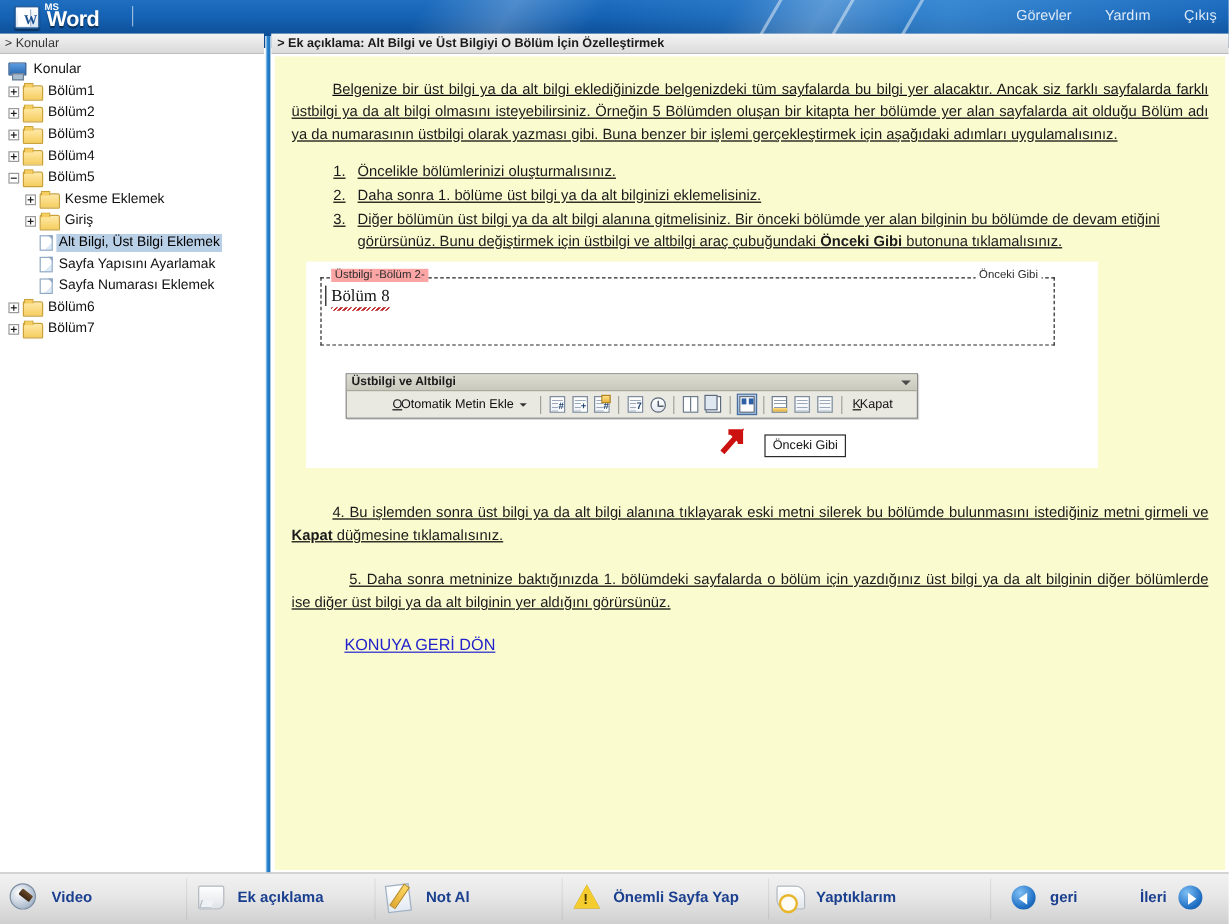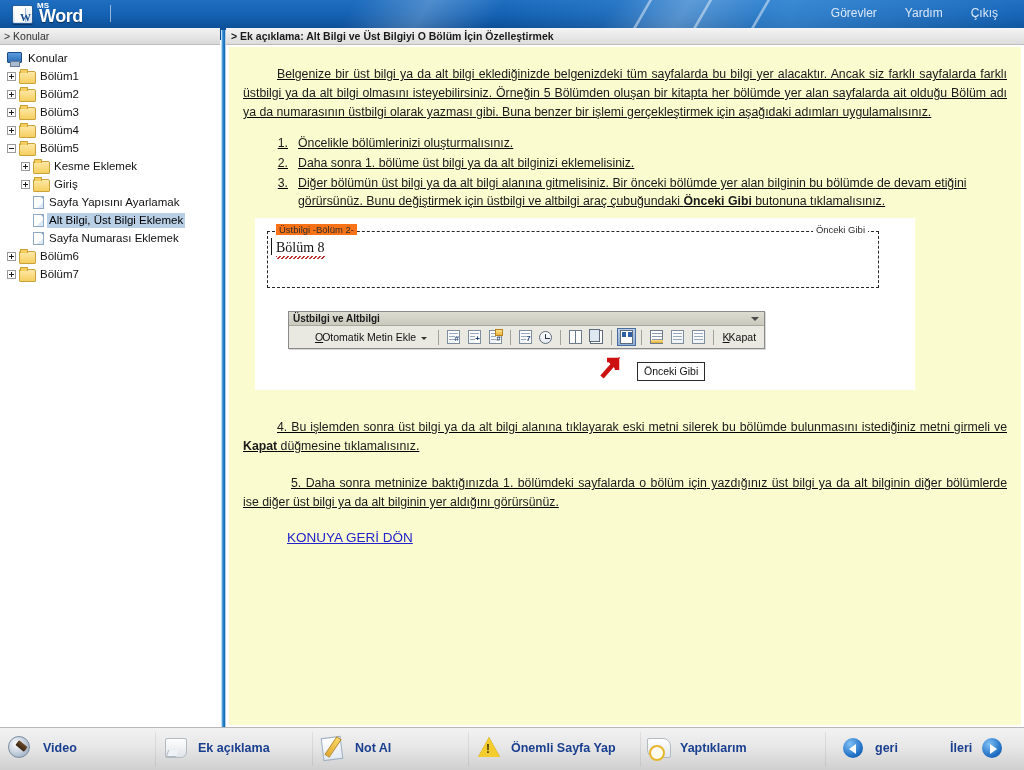--- a/index.html
+++ b/index.html
@@ -68,21 +68,21 @@
     text-shadow: 0 1px 1px rgba(0,0,0,0.5);
   }
   .topdivider {
     position: absolute; left: 110px; top: 5px; width: 1px; height: 17px;
     background: rgba(255,255,255,0.55); z-index:5;
   }
   .breadcrumb-top {
     position: absolute; left: 120px; top: 5px; z-index: 5;
     font-size: 12.5px; color: #ffffff; margin-top: 36px;
   }
-  .topnav { position: absolute; right: 26px; top: 6px; z-index: 5; display:flex; gap:28px; }
+  .topnav { position: absolute; right: 10px; top: 6px; z-index: 5; display:flex; gap:28px; }
   .topnav a {
     font-size: 12px; color: #dce9f7; text-decoration: none;
   }
 
   
   .subbar-left {
     position: absolute; left: 0; top: 28px; width: 220px; height: 17px;
     background: linear-gradient(to bottom,#f4f4f4,#d9d9d9);
     border-bottom: 1px solid #bdbdbd;
     font-size: 10.5px; color: #333; padding: 2px 0 0 4px;
@@ -181,21 +181,21 @@
   
   .shot {
     position: absolute; left: 26px; top: 171px; width: 660px; height: 172px;
     background: #ffffff;
   }
   .hdrbox {
     position: absolute; left: 12px; top: 13px; width: 612px; height: 57px;
     border: 1px dashed #262626;
   }
   .hdrbox .tag-l {
-    position: absolute; left: 8px; top: -8px; background: #f97316;
+    position: absolute; left: 8px; top: -8px; background: #fca5a5;
     padding: 0 3px; font-size: 9.5px; color: #2b2b2b; white-space: nowrap;
   }
   .hdrbox .tag-r {
     position: absolute; right: 10px; top: -8px; background: #ffffff;
     padding: 0 3px; font-size: 9.5px; color: #2b2b2b; white-space: nowrap;
   }
   .hdrbox .hdrtext {
     position: absolute; left: 8px; top: 8px;
     font-family: "Liberation Serif", serif; font-size: 14px; color: #111;
   }
@@ -218,21 +218,21 @@
     border-bottom: 1px solid #a8a89c;
     font-size: 10px; font-weight: bold; color: #1a1a1a;
     padding: 0 4px; line-height: 14px; position: relative;
   }
   .wtb-title .caret {
     position:absolute; right: 5px; top: 5px;
     width:0;height:0;border-left:4px solid transparent;border-right:4px solid transparent;
     border-top:4px solid #4a4a4a;
   }
   .wtb-row {
-    height: 22px; display: flex; align-items: center; padding: 0 8px; gap: 2px; text-align: right;
+    height: 22px; display: flex; align-items: center; padding: 0 20px; gap: 2px; text-align: right;
   }
   .wtb-row .amt {
     font-size: 10.5px; color:#111; padding: 0 6px 0 18px; white-space: nowrap;
   }
   .wtb-row .amt u { text-decoration: underline; }
   .wtb-row .amt .dd {
     display:inline-block; margin-left: 5px;
     width:0;height:0;border-left:3px solid transparent;border-right:3px solid transparent;
     border-top:3px solid #333; vertical-align: middle;
   }
@@ -492,30 +492,30 @@
         <span class="tlabel">Kesme Eklemek</span>
       </div>
 
       <div class="trow">
         <span class="indent" style="width:17px"></span>
         <span class="tbox plus"></span>
         <span class="folder"></span>
         <span class="tlabel">Giriş</span>
       </div>
 
-      <div class="trow">
-        <span class="indent" style="width:29px"></span>
-        <span class="page"></span>
-        <span class="tlabel">Sayfa Yapısını Ayarlamak</span>
-      </div>
-
       <div class="trow selected">
         <span class="indent" style="width:29px"></span>
         <span class="page"></span>
         <span class="tlabel">Alt Bilgi, Üst Bilgi Eklemek</span>
+      </div>
+
+      <div class="trow">
+        <span class="indent" style="width:29px"></span>
+        <span class="page"></span>
+        <span class="tlabel">Sayfa Yapısını Ayarlamak</span>
       </div>
 
       <div class="trow">
         <span class="indent" style="width:29px"></span>
         <span class="page"></span>
         <span class="tlabel">Sayfa Numarası Eklemek</span>
       </div>
 
       <div class="trow">
         <span class="indent" style="width:3px"></span>

